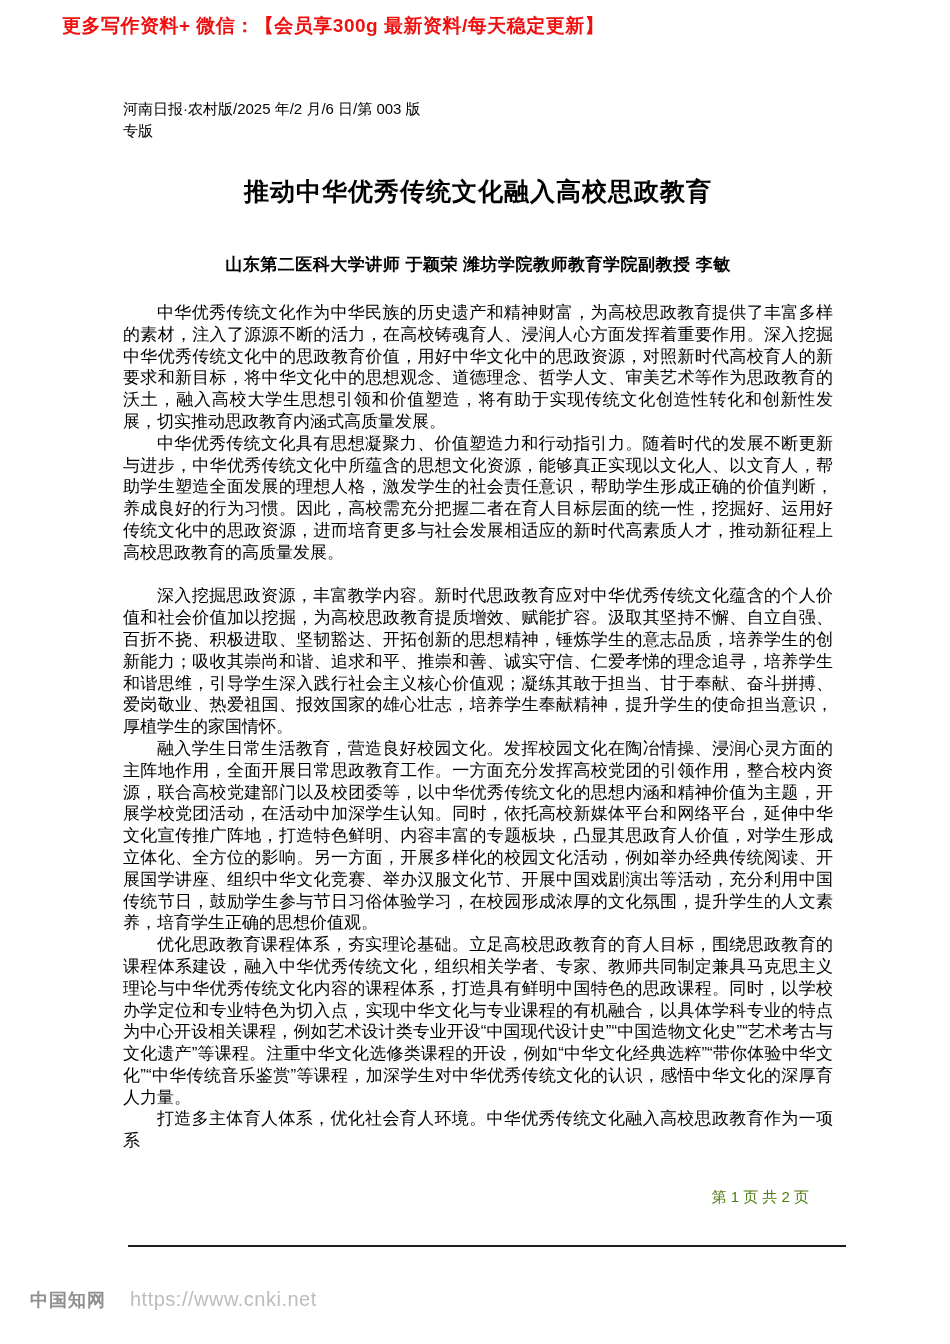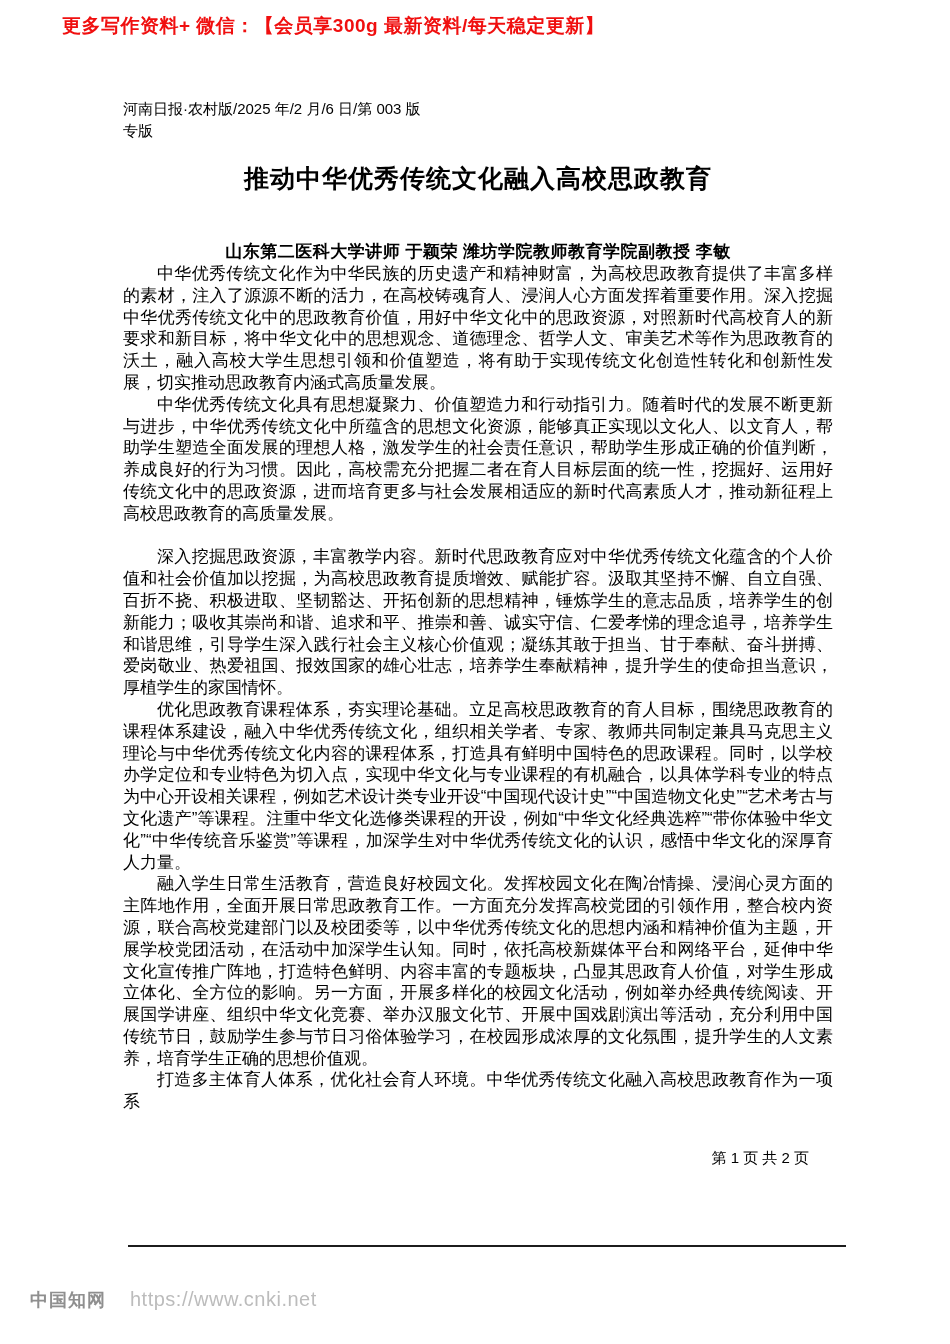--- a/index.html
+++ b/index.html
@@ -34,54 +34,55 @@
   .source-block {
     font-size: 15px;
     line-height: 22px;
     color: #000;
   }
 
   .article-title {
     text-align: center;
     font-size: 25px;
     font-weight: bold;
-    margin-top: 20px;
+    margin-top: 33px;
     letter-spacing: 1px;
   }
 
   .article-authors {
     text-align: center;
     font-size: 17px;
     font-weight: bold;
     margin-top: 45px;
     letter-spacing: 0.5px;
   }
 
   .article-body {
+    margin-top: 26px;
     font-size: 17px;
     line-height: 21.8px;
     text-align: justify;
     text-justify: inter-ideograph;
   }
 
   .article-body p {
     margin: 0;
     text-indent: 2em;
   }
 
   .article-body p.gap-after {
     margin-bottom: 21.8px;
   }
 
   .page-footer {
     margin-top: 36px;
     text-align: right;
     padding-right: 24px;
     font-size: 15px;
-    color: #000000;
+    color: #4d7c0f;
   }
 
   .footer-divider {
     position: absolute;
     left: 128px;
     top: 1245px;
     width: 718px;
     height: 2px;
     background: #1c1c1c;
   }
@@ -121,22 +122,22 @@
   </div>
 
   <div class="article-title">推动中华优秀传统文化融入高校思政教育</div>
 
   <div class="article-authors">山东第二医科大学讲师  于颖荣  潍坊学院教师教育学院副教授  李敏</div>
 
   <div class="article-body">
     <p>中华优秀传统文化作为中华民族的历史遗产和精神财富，为高校思政教育提供了丰富多样的素材，注入了源源不断的活力，在高校铸魂育人、浸润人心方面发挥着重要作用。深入挖掘中华优秀传统文化中的思政教育价值，用好中华文化中的思政资源，对照新时代高校育人的新要求和新目标，将中华文化中的思想观念、道德理念、哲学人文、审美艺术等作为思政教育的沃土，融入高校大学生思想引领和价值塑造，将有助于实现传统文化创造性转化和创新性发展，切实推动思政教育内涵式高质量发展。</p>
     <p class="gap-after">中华优秀传统文化具有思想凝聚力、价值塑造力和行动指引力。随着时代的发展不断更新与进步，中华优秀传统文化中所蕴含的思想文化资源，能够真正实现以文化人、以文育人，帮助学生塑造全面发展的理想人格，激发学生的社会责任意识，帮助学生形成正确的价值判断，养成良好的行为习惯。因此，高校需充分把握二者在育人目标层面的统一性，挖掘好、运用好传统文化中的思政资源，进而培育更多与社会发展相适应的新时代高素质人才，推动新征程上高校思政教育的高质量发展。</p>
     <p>深入挖掘思政资源，丰富教学内容。新时代思政教育应对中华优秀传统文化蕴含的个人价值和社会价值加以挖掘，为高校思政教育提质增效、赋能扩容。汲取其坚持不懈、自立自强、百折不挠、积极进取、坚韧豁达、开拓创新的思想精神，锤炼学生的意志品质，培养学生的创新能力；吸收其崇尚和谐、追求和平、推崇和善、诚实守信、仁爱孝悌的理念追寻，培养学生和谐思维，引导学生深入践行社会主义核心价值观；凝练其敢于担当、甘于奉献、奋斗拼搏、爱岗敬业、热爱祖国、报效国家的雄心壮志，培养学生奉献精神，提升学生的使命担当意识，厚植学生的家国情怀。</p>
+    <p>融入学生日常生活教育，营造良好校园文化。发挥校园文化在陶冶情操、浸润心灵方面的主阵地作用，全面开展日常思政教育工作。一方面充分发挥高校党团的引领作用，整合校内资源，联合高校党建部门以及校团委等，以中华优秀传统文化的思想内涵和精神价值为主题，开展学校党团活动，在活动中加深学生认知。同时，依托高校新媒体平台和网络平台，延伸中华文化宣传推广阵地，打造特色鲜明、内容丰富的专题板块，凸显其思政育人价值，对学生形成立体化、全方位的影响。另一方面，开展多样化的校园文化活动，例如举办经典传统阅读、开展国学讲座、组织中华文化竞赛、举办汉服文化节、开展中国戏剧演出等活动，充分利用中国传统节日，鼓励学生参与节日习俗体验学习，在校园形成浓厚的文化氛围，提升学生的人文素养，培育学生正确的思想价值观。</p>
     <p>优化思政教育课程体系，夯实理论基础。立足高校思政教育的育人目标，围绕思政教育的课程体系建设，融入中华优秀传统文化，组织相关学者、专家、教师共同制定兼具马克思主义理论与中华优秀传统文化内容的课程体系，打造具有鲜明中国特色的思政课程。同时，以学校办学定位和专业特色为切入点，实现中华文化与专业课程的有机融合，以具体学科专业的特点为中心开设相关课程，例如艺术设计类专业开设“中国现代设计史”“中国造物文化史”“艺术考古与文化遗产”等课程。注重中华文化选修类课程的开设，例如“中华文化经典选粹”“带你体验中华文化”“中华传统音乐鉴赏”等课程，加深学生对中华优秀传统文化的认识，感悟中华文化的深厚育人力量。</p>
-    <p>融入学生日常生活教育，营造良好校园文化。发挥校园文化在陶冶情操、浸润心灵方面的主阵地作用，全面开展日常思政教育工作。一方面充分发挥高校党团的引领作用，整合校内资源，联合高校党建部门以及校团委等，以中华优秀传统文化的思想内涵和精神价值为主题，开展学校党团活动，在活动中加深学生认知。同时，依托高校新媒体平台和网络平台，延伸中华文化宣传推广阵地，打造特色鲜明、内容丰富的专题板块，凸显其思政育人价值，对学生形成立体化、全方位的影响。另一方面，开展多样化的校园文化活动，例如举办经典传统阅读、开展国学讲座、组织中华文化竞赛、举办汉服文化节、开展中国戏剧演出等活动，充分利用中国传统节日，鼓励学生参与节日习俗体验学习，在校园形成浓厚的文化氛围，提升学生的人文素养，培育学生正确的思想价值观。</p>
     <p>打造多主体育人体系，优化社会育人环境。中华优秀传统文化融入高校思政教育作为一项系</p>
   </div>
 
   <div class="page-footer">第 1 页 共 2 页</div>
 
 </div>
 
 <div class="footer-divider"></div>
 
 <div class="watermark">

